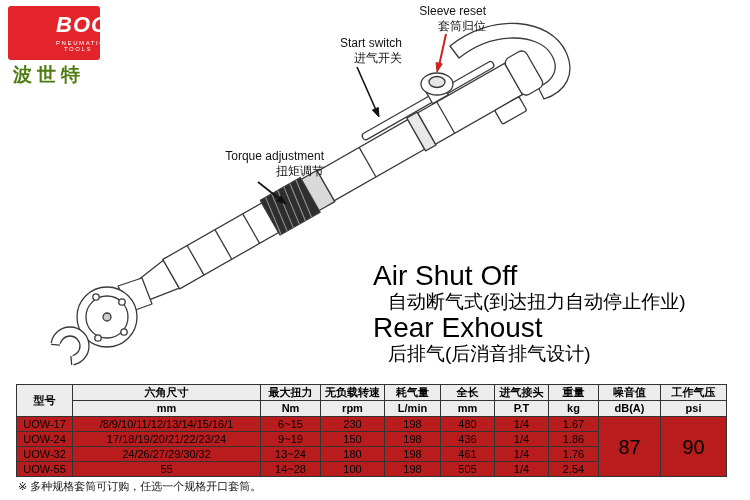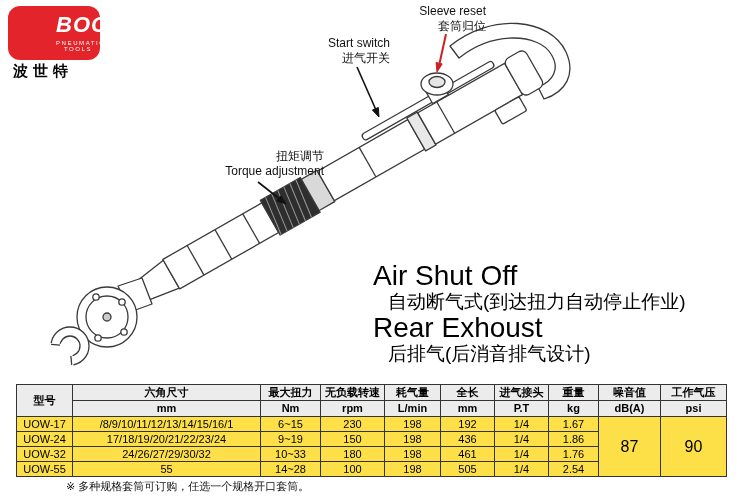--- a/index.html
+++ b/index.html
@@ -5,42 +5,42 @@
   * { margin:0; padding:0; box-sizing:border-box; }
   html,body { width:750px; height:500px; }
   body {
     position:relative; background:#fff; overflow:hidden;
     font-family:"Liberation Sans","DejaVu Sans",sans-serif; color:#000;
   }
   .abs { position:absolute; }
 
   
   .logo-box { left:8px; top:6px; width:92px; height:54px; background:#e3242b;
-              border-radius:12px; color:#fff; text-align:center;padding-left:48px; }
+              border-radius:3px; color:#fff; text-align:center;padding-left:48px; }
   .logo-brand { font-size:22px; font-weight:bold; font-style:italic; letter-spacing:1px; padding-top:6px; }
   .logo-sub { font-size:6px; letter-spacing:1.6px; margin-top:2px; }
-  .logo-cn { left:13px; top:62px; font-size:15px; font-weight:bold; color:#000000; letter-spacing:5px; }
+  .logo-cn { left:13px; top:62px; font-size:19px; font-weight:bold; color:#4d7c0f; letter-spacing:5px; }
 
   
   .callout { text-align:right; font-size:12px; line-height:15px; color:#111; }
 
   
   .features { left:373px; top:263px; }
   .features .en { font-size:28px; line-height:26px; }
   .features .cn { font-size:19px; line-height:26px;margin-left:15px; }
 
   
   table.specs { left:16px; top:384px; border-collapse:collapse; table-layout:fixed;
                 font-size:11px; text-align:center; border:1.5px solid #222;padding-left:12px; }
   .specs th, .specs td { border:1px solid #333; padding:0 1px; white-space:nowrap; overflow:hidden; }
   .specs thead th { background:#ececec; font-weight:bold; height:16px; line-height:15px; }
-  .specs tbody td { height:15px; line-height:14px; background:#fde047; }
-  .specs td.big-val { font-size:16px; }
-
-  .footnote { left:18px; top:479px; font-size:11px; color:#111;margin-left:48px; }
+  .specs tbody td { height:15px; line-height:14px; background:#b91c1c; }
+  .specs td.big-val { font-size:20px; }
+
+  .footnote { left:18px; top:479px; font-size:11px; color:#111; }
 </style>
 </head>
 <body>
 
 <svg class="abs" style="left:0;top:0" width="750" height="500" viewBox="0 0 750 500">
   <g stroke="#3a3a3a" stroke-width="1.3" fill="#fff" stroke-linejoin="round">
 
     <path d="M450,46 C492,12 550,18 566,52 C576,74 566,92 544,99 L538,87 C554,81 560,68 551,54 C539,34 494,30 459,58 Z"></path>
 
     <g transform="translate(140,292) rotate(-29.7)">
@@ -112,24 +112,24 @@
   </g>
 </svg>
 
 <div class="logo-box abs">
   <div class="logo-brand">BOOXT</div>
   <div class="logo-sub">PNEUMATIC TOOLS</div>
 </div>
 <div class="logo-cn abs">波世特</div>
 
 <div class="callout abs" style="left:198px;top:149px;width:126px">
+  <div>Torque adjustment</div>
   <div>扭矩调节</div>
-  <div>Torque adjustment</div>
-</div>
-<div class="callout abs" style="left:304px;top:36px;width:86px">
+</div>
+<div class="callout abs" style="left:316px;top:36px;width:86px">
   <div>Start switch</div>
   <div>进气开关</div>
 </div>
 <div class="callout abs" style="left:400px;top:4px;width:86px">
   <div>Sleeve reset</div>
   <div>套筒归位</div>
 </div>
 
 <div class="features abs">
   <div class="en">Air Shut Off</div>
@@ -176,40 +176,40 @@
       <th>psi</th>
     </tr>
   </thead>
   <tbody>
     <tr>
       <td>UOW-17</td>
       <td>/8/9/10/11/12/13/14/15/16/1</td>
       <td>6~15</td>
       <td>230</td>
       <td>198</td>
-      <td>192</td>
+      <td>480</td>
       <td>1/4</td>
       <td>1.67</td>
       <td rowspan="4" class="big-val">87</td>
       <td rowspan="4" class="big-val">90</td>
     </tr>
     <tr>
       <td>UOW-24</td>
       <td>17/18/19/20/21/22/23/24</td>
       <td>9~19</td>
       <td>150</td>
       <td>198</td>
       <td>436</td>
       <td>1/4</td>
       <td>1.86</td>
     </tr>
     <tr>
       <td>UOW-32</td>
       <td>24/26/27/29/30/32</td>
-      <td>10~33</td>
+      <td>13~24</td>
       <td>180</td>
       <td>198</td>
       <td>461</td>
       <td>1/4</td>
       <td>1.76</td>
     </tr>
     <tr>
       <td>UOW-55</td>
       <td>55</td>
       <td>14~28</td>

